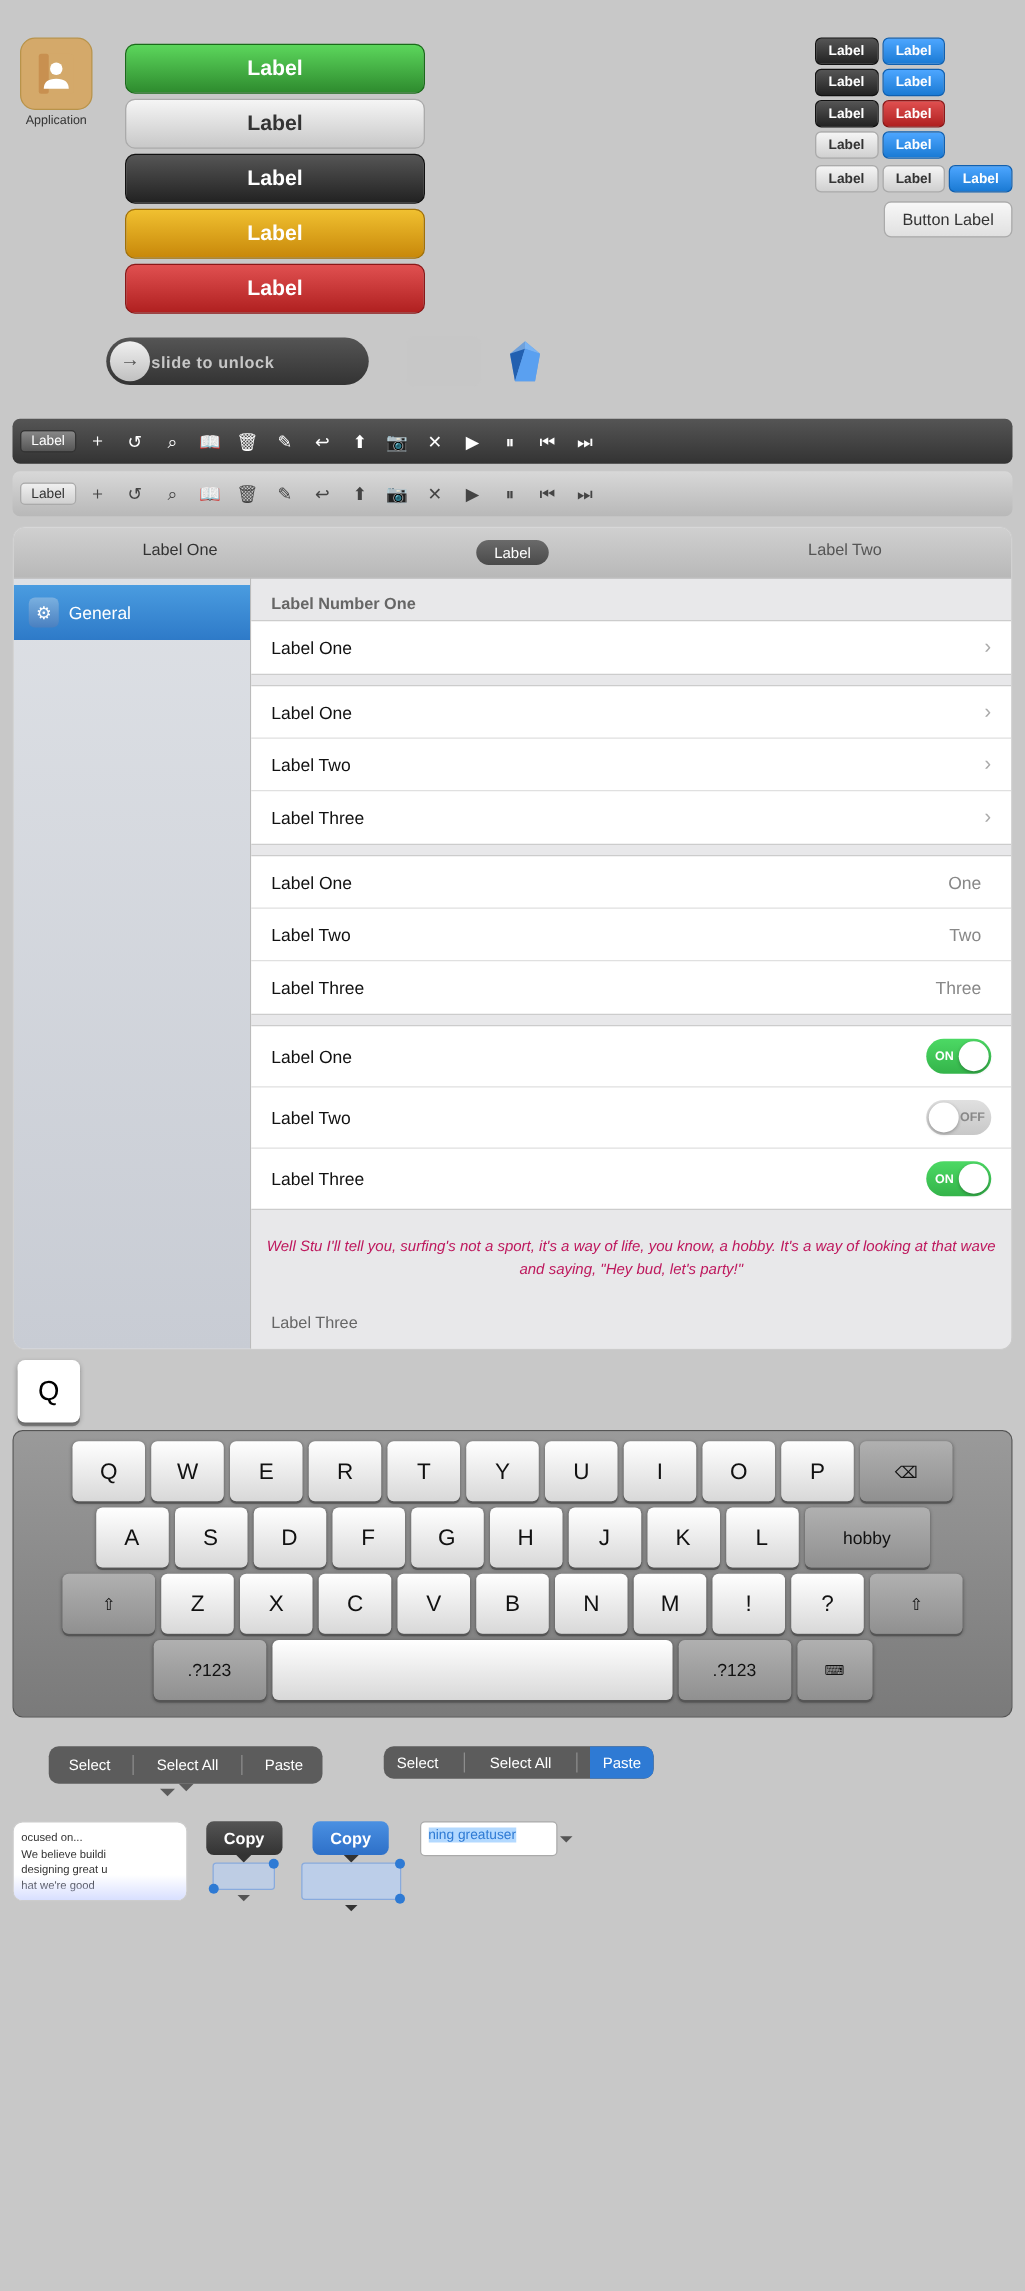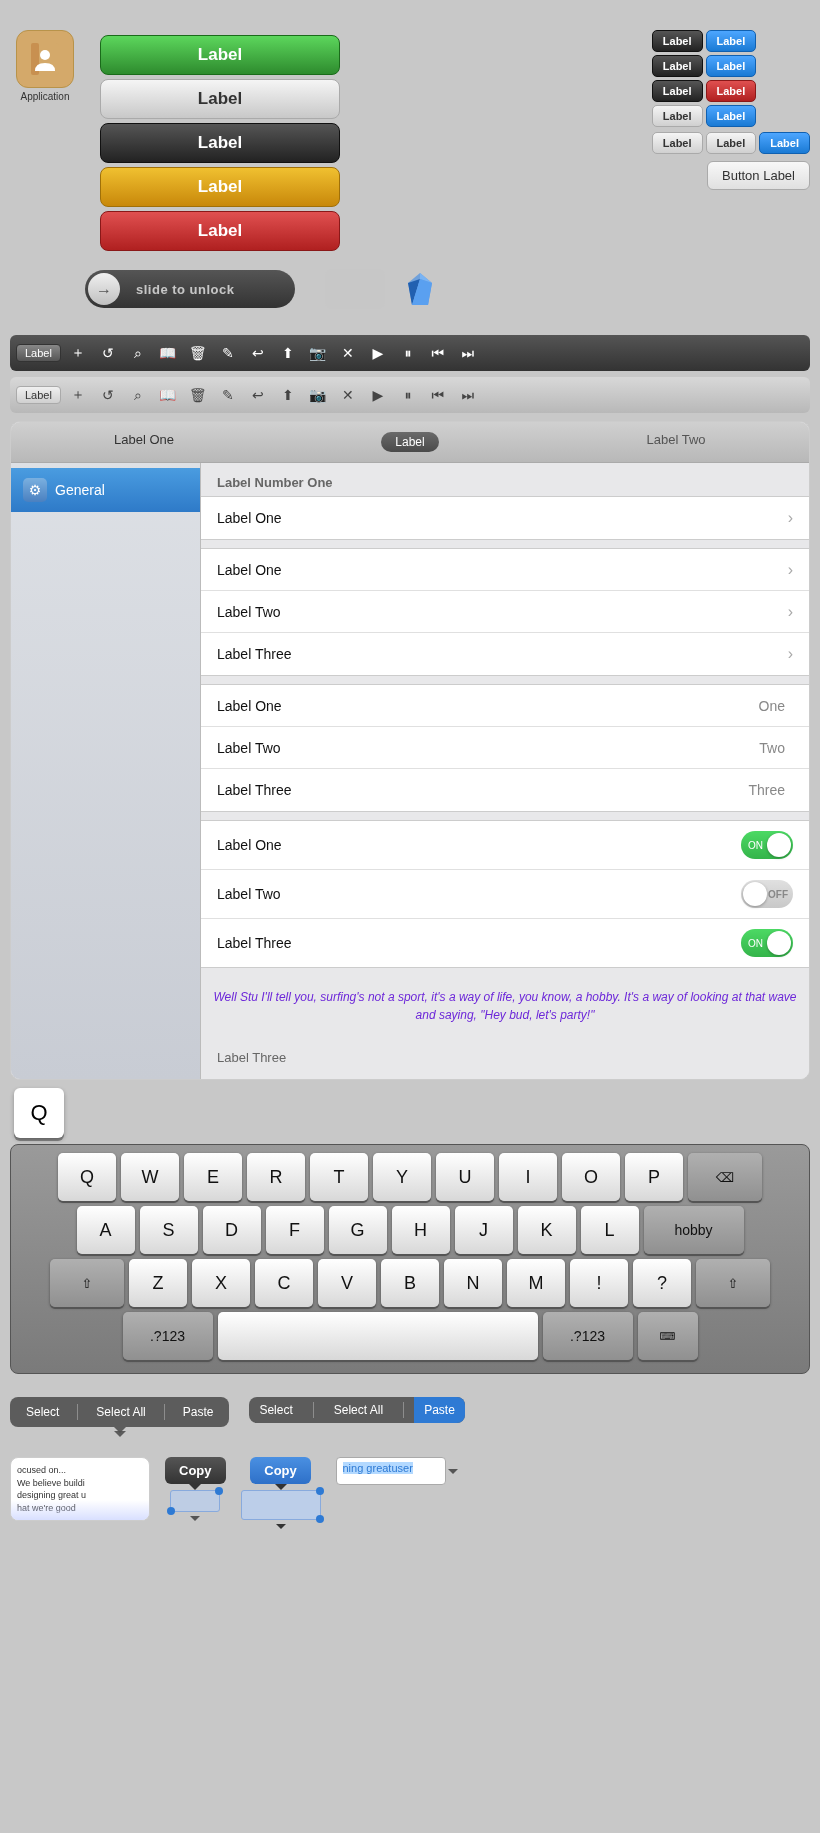--- a/index.html
+++ b/index.html
@@ -171,21 +171,21 @@
       display: flex;
       align-items: center;
       justify-content: center;
       font-size: 16px;
       color: #555;
     }
     .slide-text {
       color: rgba(255,255,255,0.7);
       font-size: 13px;
       font-weight: 600;
-      margin-left: 16px;
+      margin-left: 1px;
       letter-spacing: 0.5px;
     }
 
     
     .gem-icon {
       width: 50px;
       height: 50px;
       display: flex;
       align-items: center;
       justify-content: center;
@@ -390,21 +390,21 @@
       padding: 2px;
       cursor: pointer;
       position: relative;
     }
 
     .toggle-on-text {
       position: absolute;
       left: 7px;
       color: white;
       font-size: 10px;
-      font-weight: 400;
+      font-weight: 700;
     }
 
     .toggle-off-text {
       position: absolute;
       right: 5px;
       color: #888;
       font-size: 10px;
       font-weight: 700;
     }
 
@@ -412,21 +412,21 @@
       width: 24px;
       height: 24px;
       border-radius: 50%;
       background: white;
       box-shadow: 0 1px 3px rgba(0,0,0,0.3);
     }
 
     .settings-quote {
       padding: 12px 2px;
       font-size: 12px;
-      color: #6d28d9;
+      color: #be185d;
       font-style: italic;
       text-align: center;
       line-height: 1.5;
     }
 
     
     .keyboard-section {
       margin: 8px 0;
     }
 
@@ -587,20 +587,21 @@
     .context-bubble {
       background: rgba(80,80,80,0.9);
       border-radius: 8px;
       padding: 4px 8px;
       color: white;
       font-size: 12px;
       display: inline-flex;
       gap: 10px;
       align-items: center;
       position: relative;
+      margin-left: 29px;
     }
 
     .context-bubble::after {
       content: '';
       position: absolute;
       bottom: -6px;
       left: 50%;
       transform: translateX(-50%);
       width: 0;
       height: 0;

